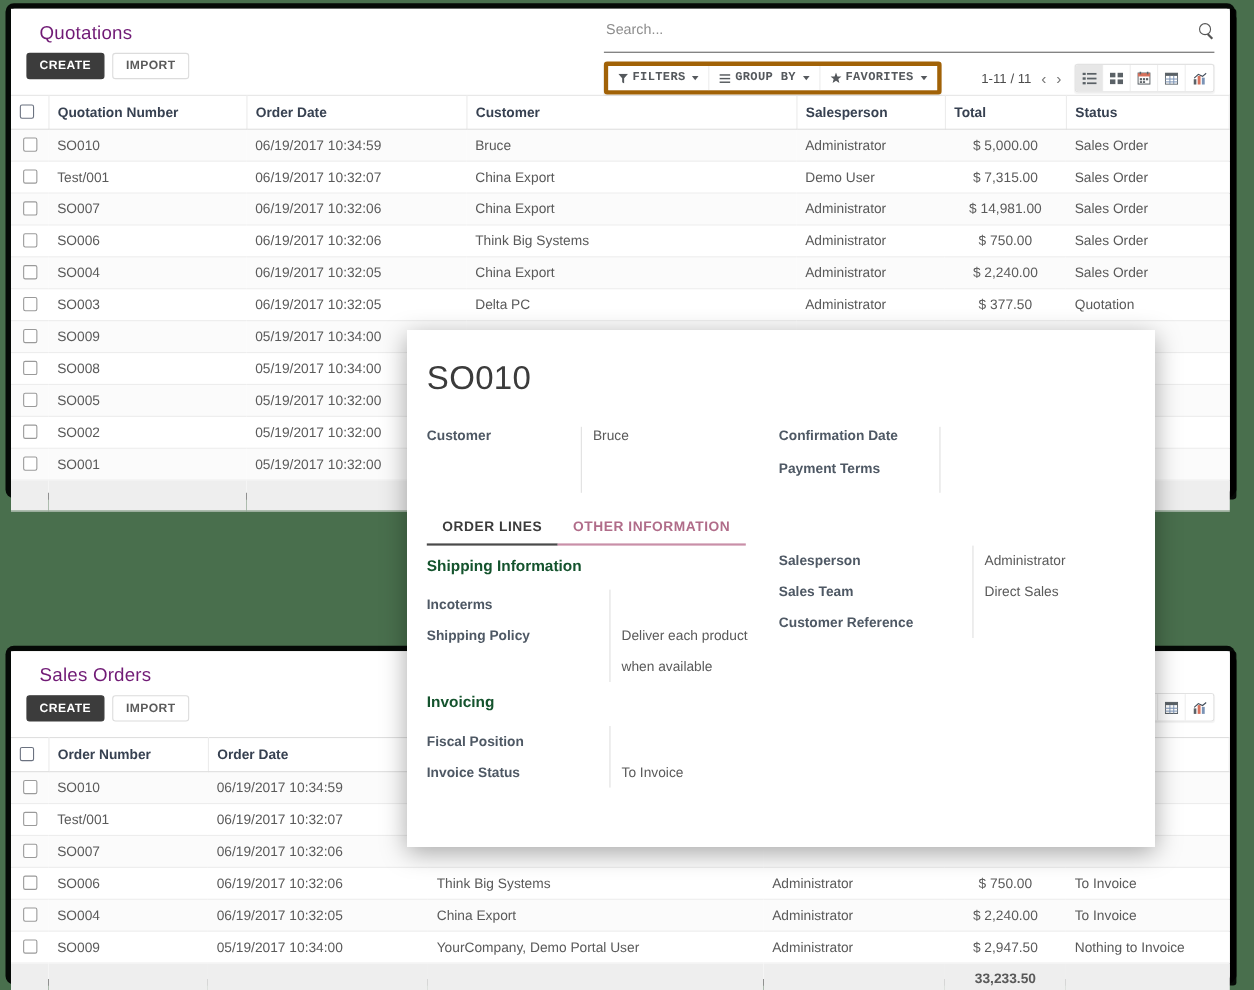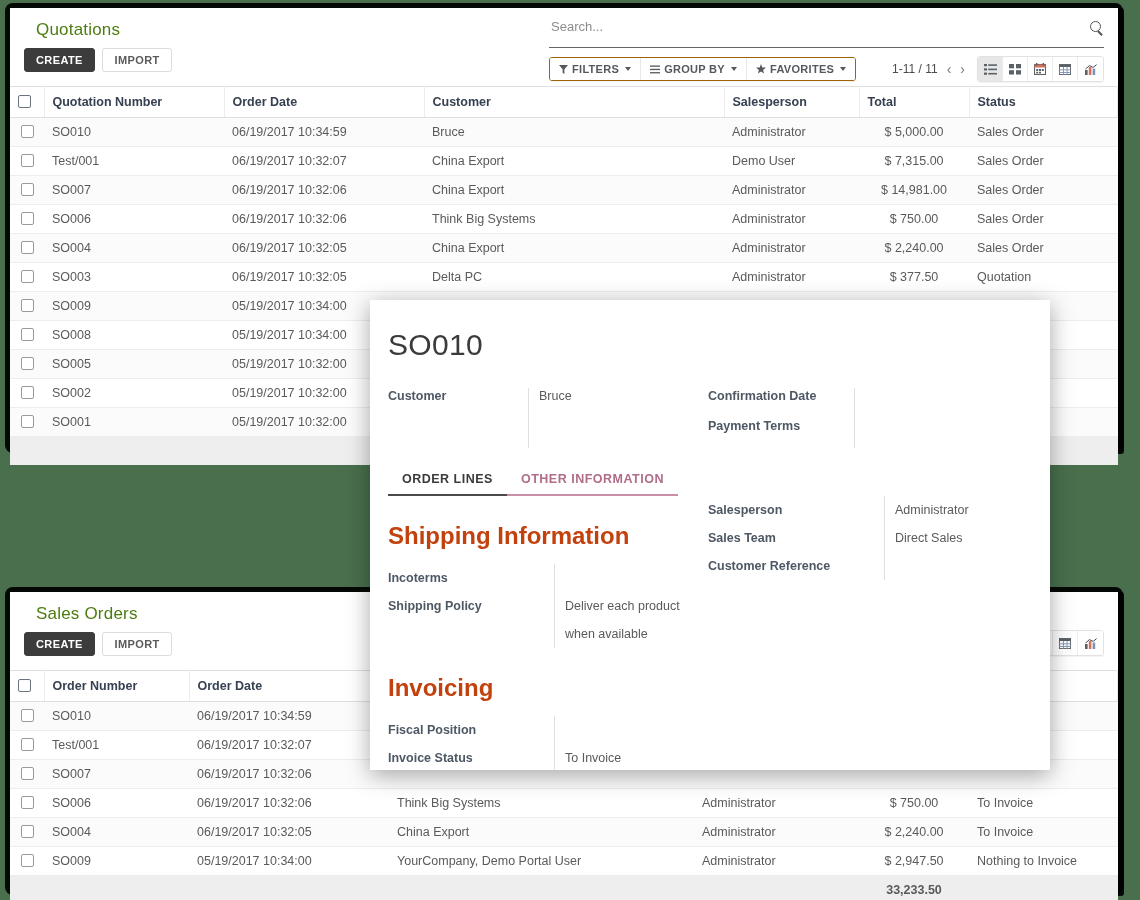--- a/index.html
+++ b/index.html
@@ -20,21 +20,21 @@
     background:#fff;
     box-shadow: 0 6px 0 0 rgba(0,0,0,0.92), 6px 0 0 0 rgba(0,0,0,0.92),
                 6px 6px 0 0 rgba(0,0,0,0.92), 0 0 0 5px rgba(0,0,0,0.92);
     border-radius:3px;
   }
   .win-top    { left:10px;  top:8px;   width:1108px; height:440px; }
   .win-bottom { left:10px;  top:592px; width:1108px; height:298px; }
 
   .control-panel { background:#fff; padding:10px 14px 0 14px; position:relative; height:78px; }
   .cp-title {
-    font-size:17px; color:#4d7c0f; font-weight:400; letter-spacing:.2px;
+    font-size:17px; color:#701a75; font-weight:400; letter-spacing:.2px;
     margin:2px 0 8px 12px;
   }
   .cp-buttons { }
   .btn {
     display:inline-block; font-size:11px; font-weight:700; letter-spacing:.4px;
     padding:5px 11px; border-radius:3px; cursor:pointer; vertical-align:middle;
   }
   .btn-create { background:#3c3c3c; color:#fff; border:1px solid #3c3c3c; }
   .btn-import { background:#fff;    color:#5a5a5a; border:1px solid #dcdcdc; margin-left:4px;}
 
@@ -54,22 +54,23 @@
     content:""; position:absolute; left:1px; top:1px; width:9px;height:9px;
     border:1.6px solid #555; border-radius:50%;
   }
   .search-icon:after{
     content:""; position:absolute; left:9px; top:10px; width:6px;height:1.6px;
     background:#555; transform:rotate(45deg); transform-origin:left center;
   }
 
   .filter-row { display:flex; align-items:center; margin-top:8px; }
   .filter-group {
-    display:flex; border:1px solid #a16207; border-radius:3px; overflow:hidden;
+    display:flex; border:4px solid #a16207; border-radius:3px; overflow:hidden;
     box-shadow:0 1px 1px rgba(0,0,0,.05);
+    font-family:Liberation Mono, monospace;
   }
   .filter-btn {
     background:#fff; font-size:11px; font-weight:700; color:#55595d;
     padding:5px 9px; letter-spacing:.3px; cursor:pointer; white-space:nowrap;
     border-right:1px solid #e8e8e8; display:flex; align-items:center; gap:4px;
   }
   .filter-btn:last-child { border-right:0; }
   .caret { border-left:3.5px solid transparent; border-right:3.5px solid transparent;
            border-top:4px solid #55595d; display:inline-block; margin-left:2px;}
 
@@ -125,21 +126,21 @@
   .fcol .values { flex:1; border-left:1px solid #e0e0e0; padding-left:10px; }
   .fcol.right .labels { width:146px; }
   .flabel { font-size:12.5px; font-weight:700; color:#4e5864; margin-bottom:14px; line-height:16px;}
   .fvalue { font-size:12.5px; color:#5a5a5a; margin-bottom:14px; line-height:16px; }
 
   .tabs { display:flex; margin:18px 0 0 0; border-bottom:0; }
   .tab { font-size:12.5px; font-weight:700; letter-spacing:.5px; padding:6px 14px 8px 14px; cursor:pointer; }
   .tab.active { color:#3b3b3b; border-bottom:2px solid #4a4a4a; }
   .tab.inactive { color:#b06c89; border-bottom:2px solid #c98fa8; }
 
-  .section-title { font-size:24px; font-weight:700; color:#c2410c; margin:26px 0 14px 0; }
+  .section-title { font-size:14px; font-weight:700; color:#14532d; margin:10px 0 14px 0; }
   .sec-row { display:flex; }
   .sec-col { width:50%; }
   .sec-inner { display:flex;gap:31px; }
   .sec-inner .labels { width:135px; }
   .sec-inner .values { flex:1; border-left:1px solid #e0e0e0; padding-left:10px; min-height:54px;}
   .sec-col.right .sec-inner .labels { width:145px; }
   .lbl { font-size:12.5px; font-weight:700; color:#4e5864; line-height:28px; }
   .val { font-size:12.5px; color:#5a5a5a; line-height:28px; }
 </style>
 </head>

